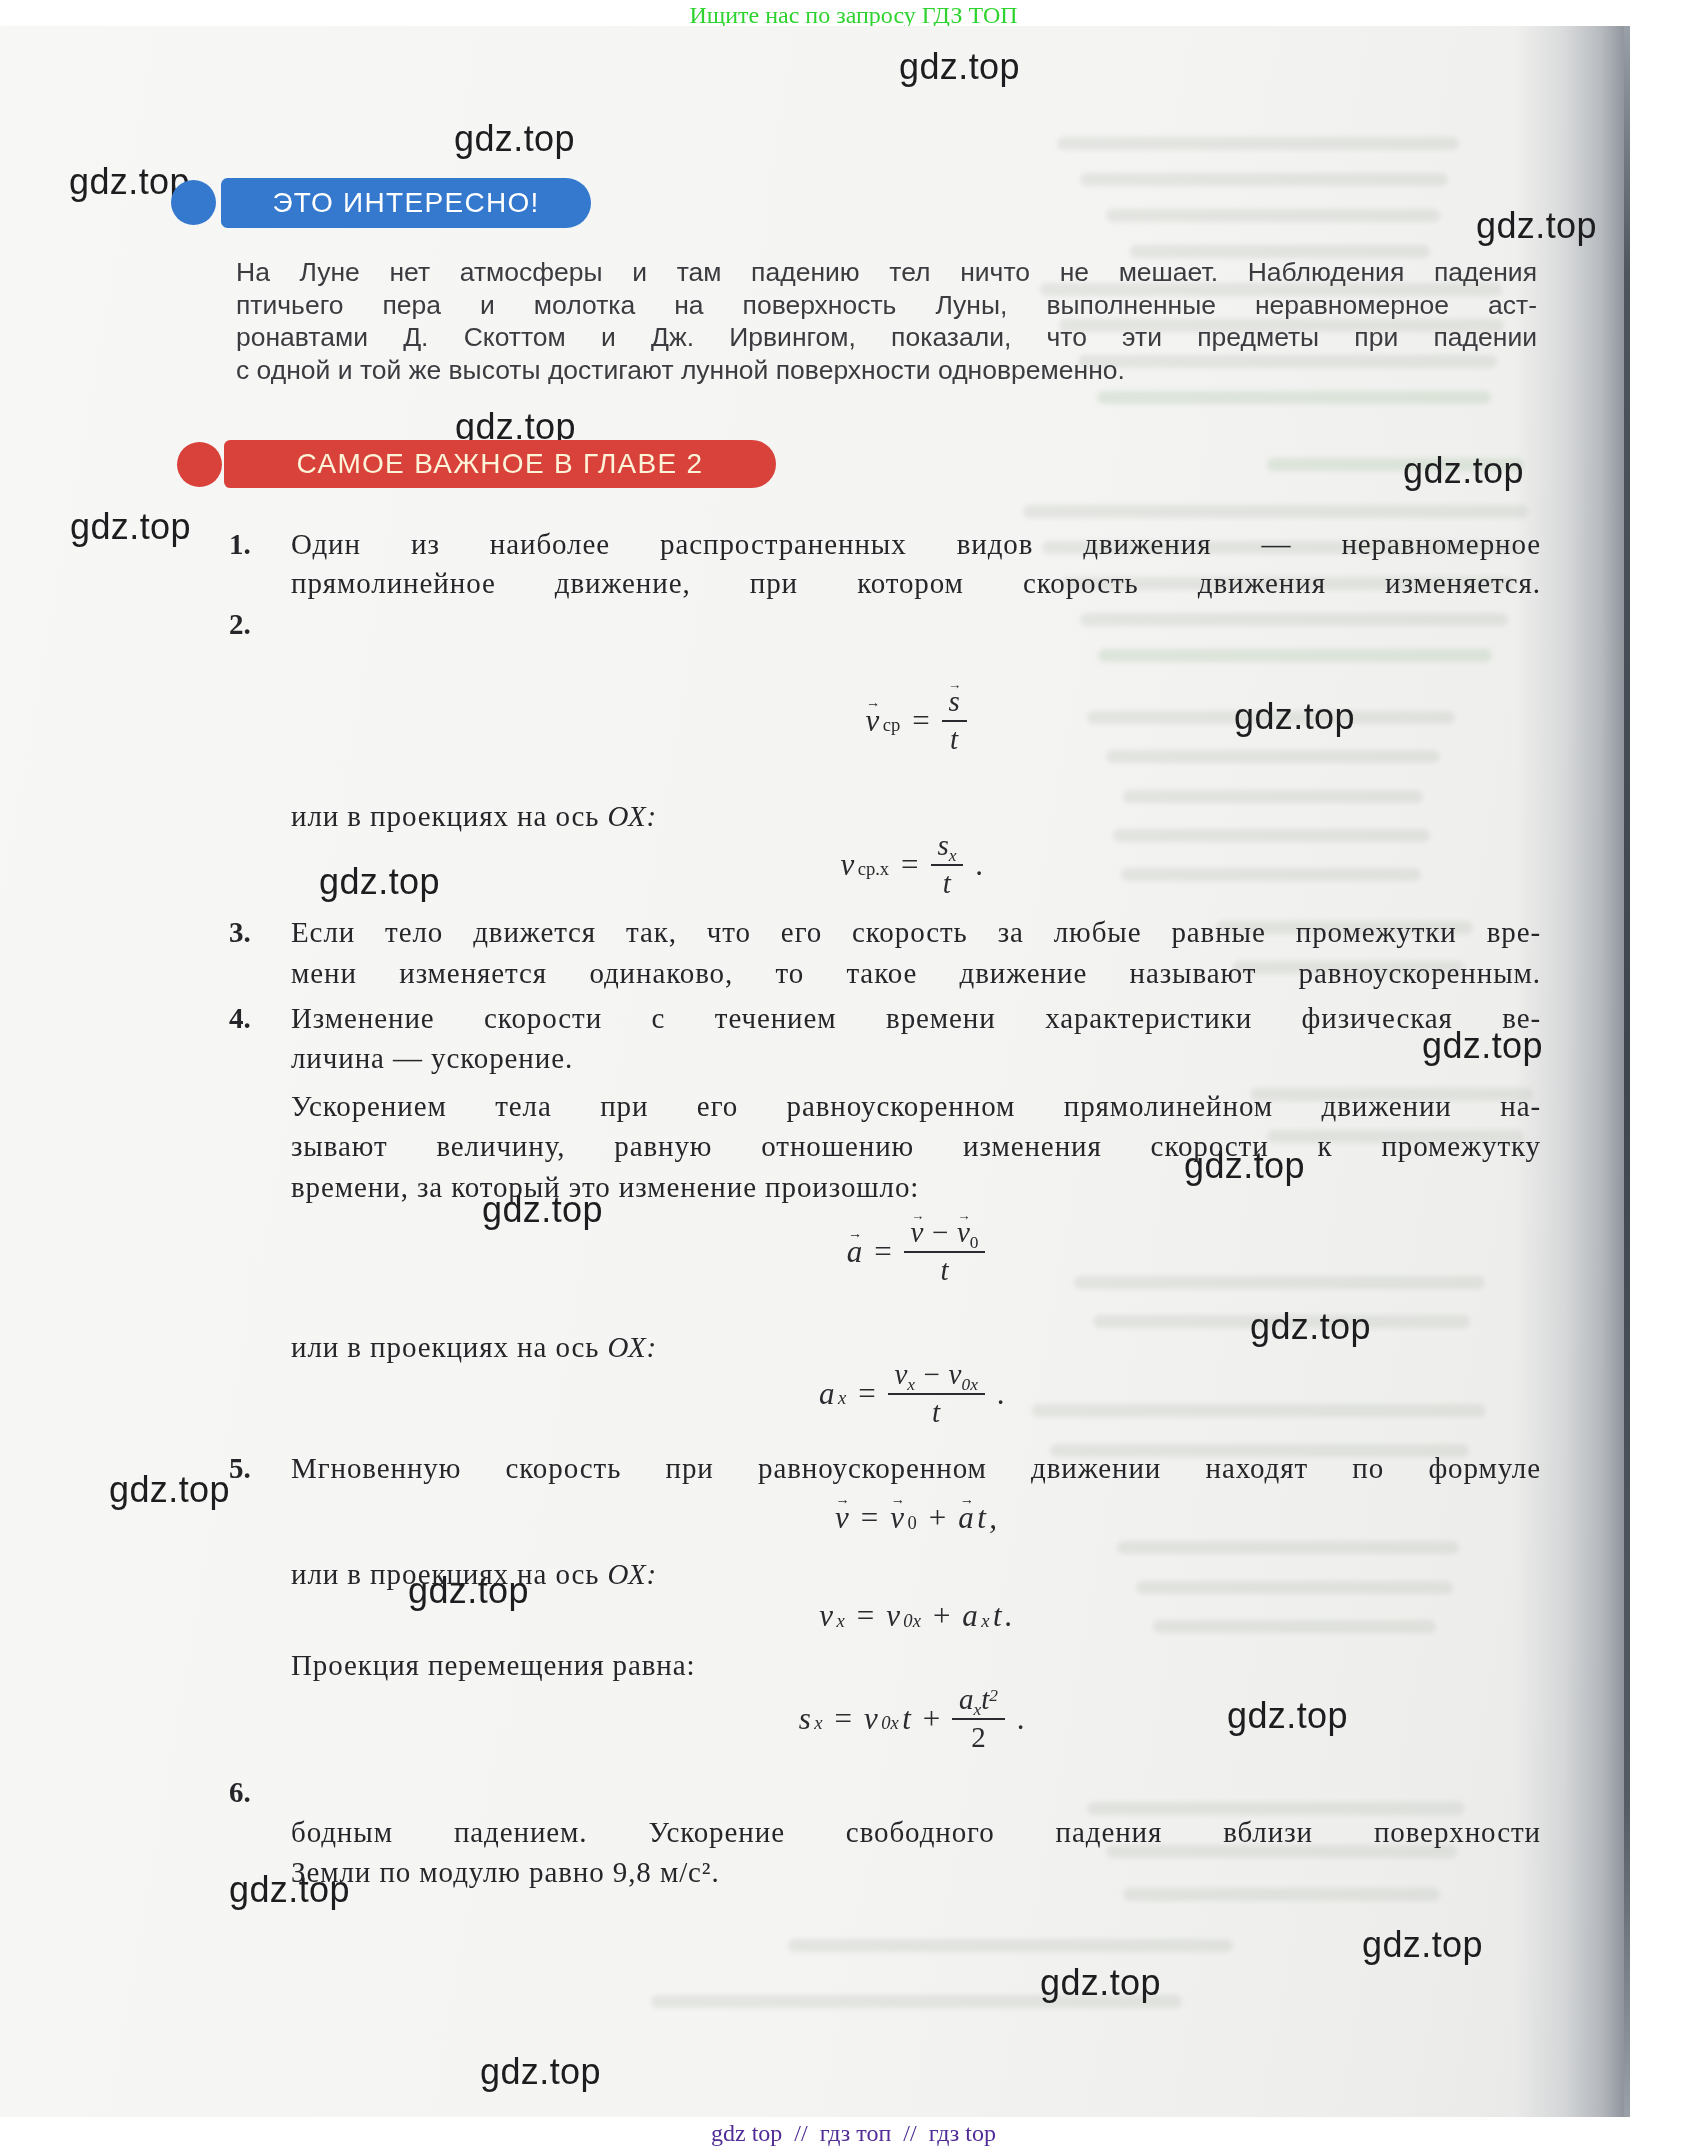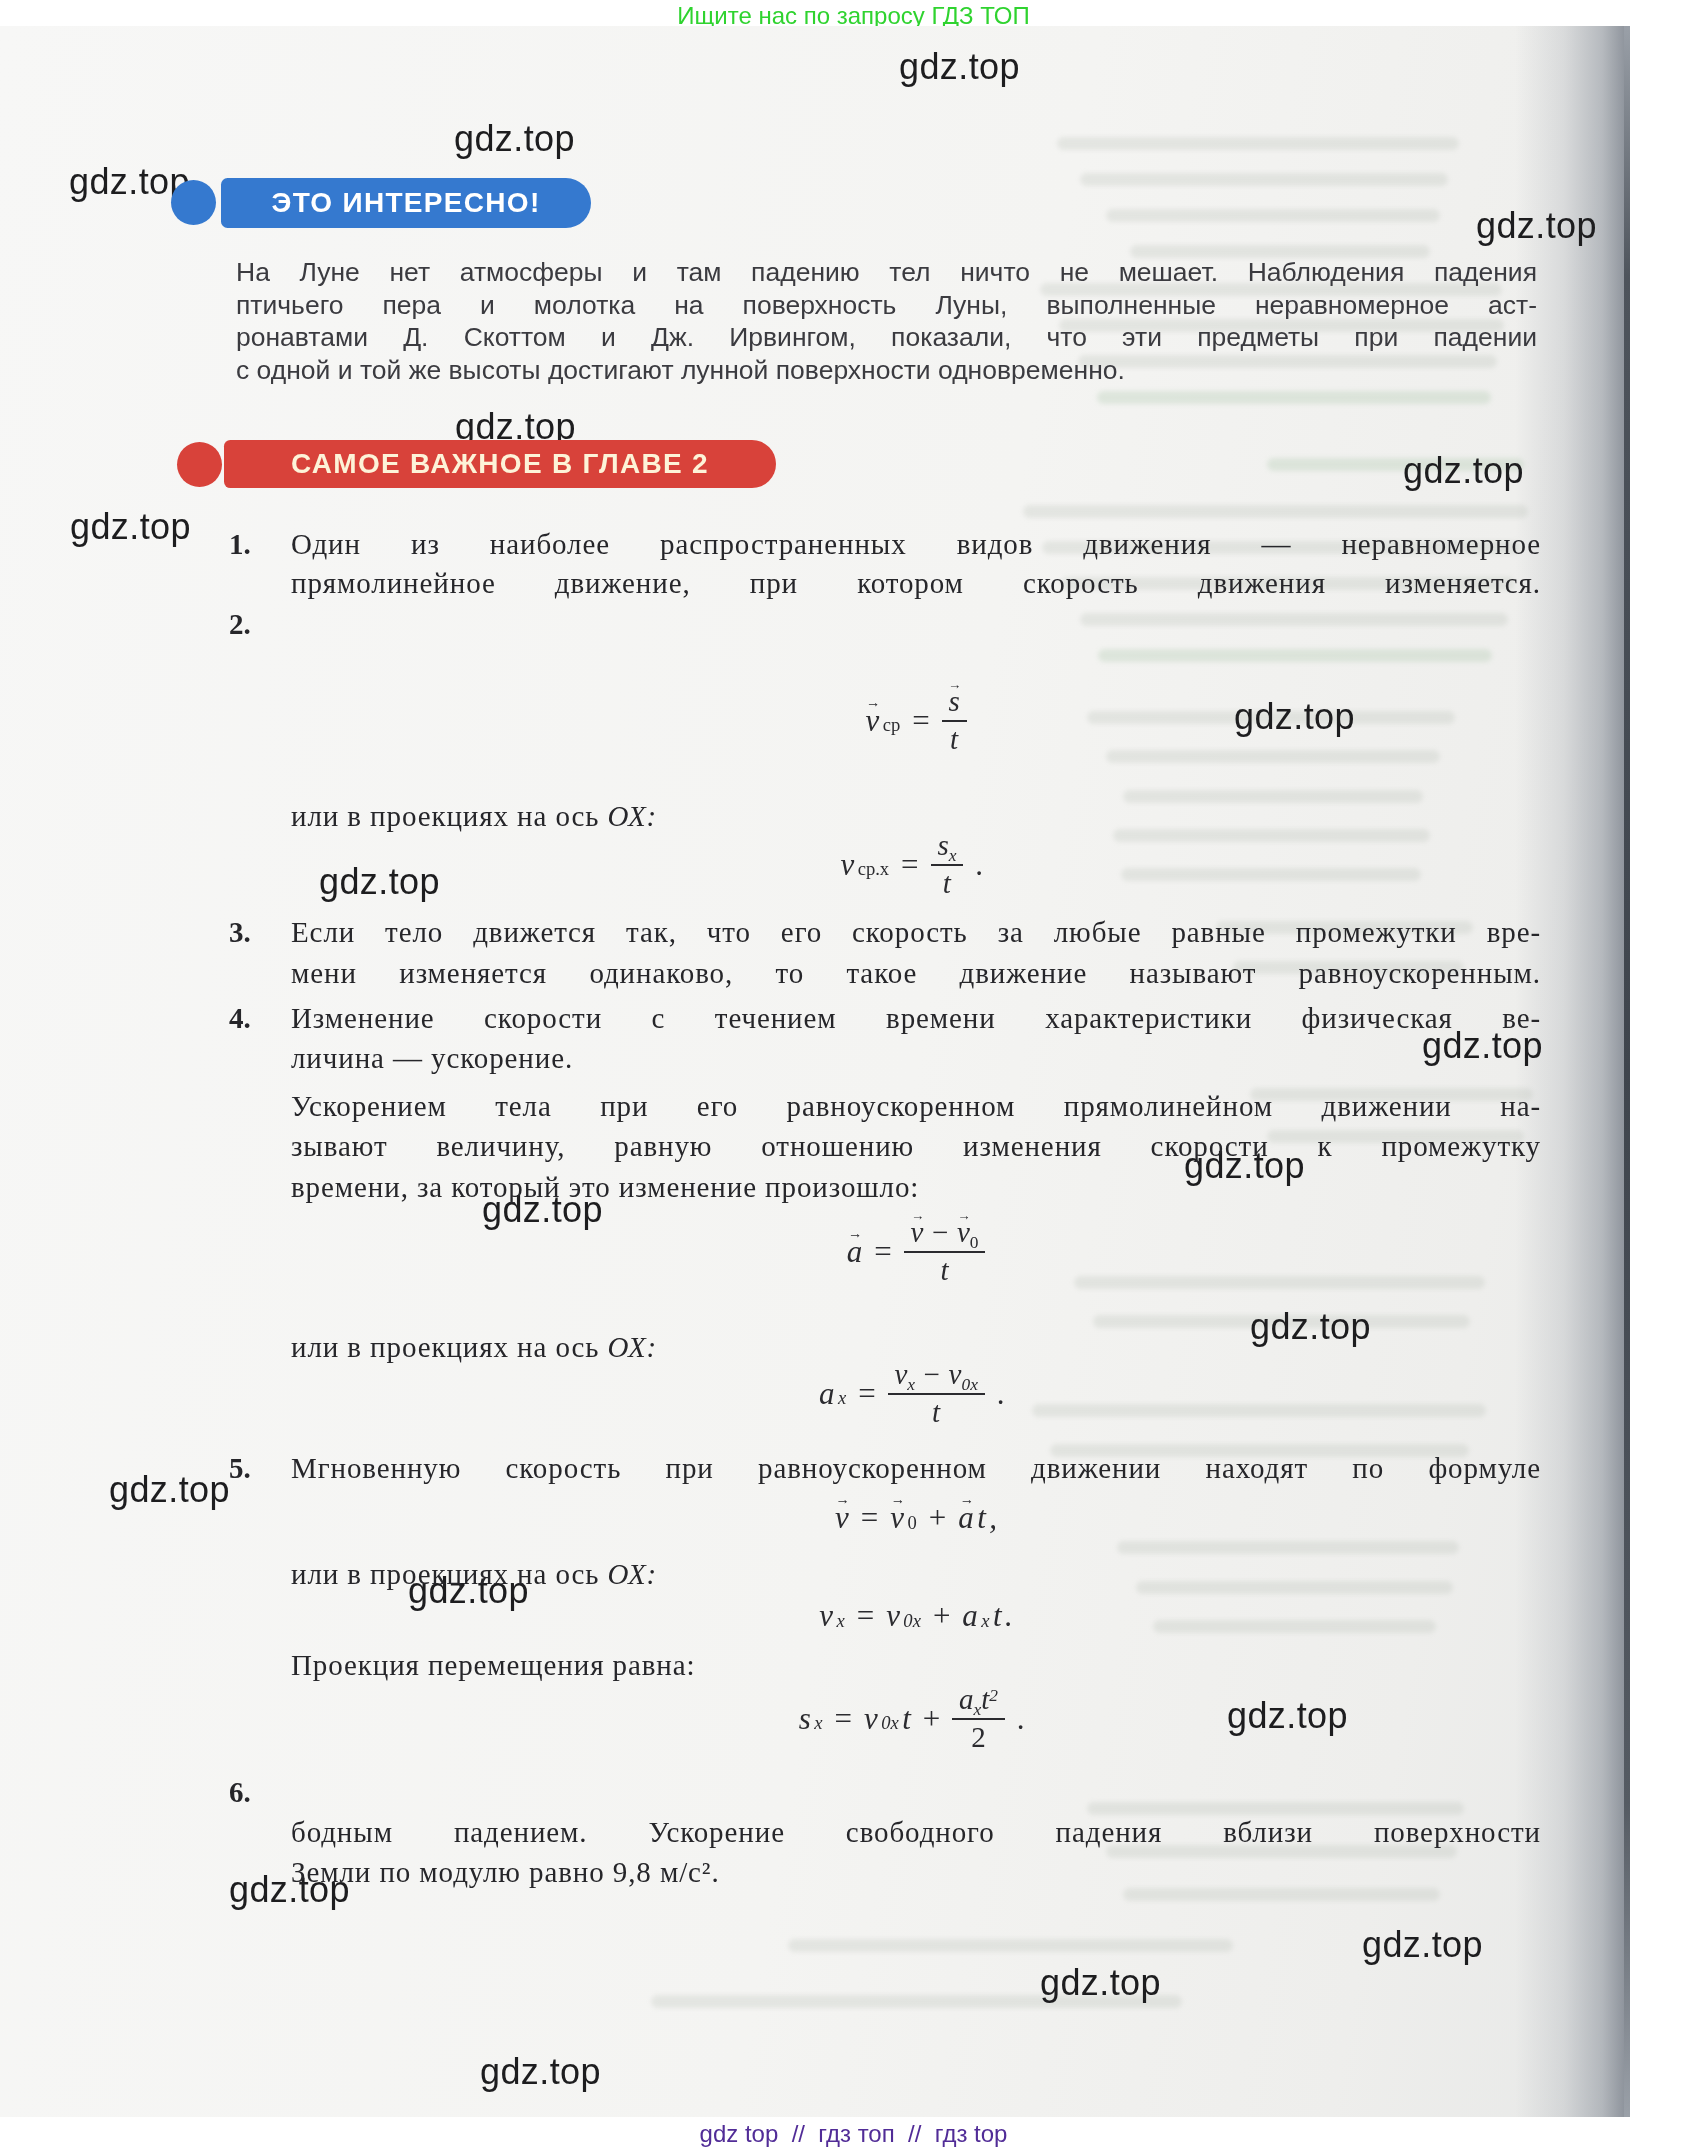--- a/index.html
+++ b/index.html
@@ -1,36 +1,36 @@
 <!DOCTYPE html>
 <html lang="ru" style="font-size:13.7px"><head>
 <meta charset="utf-8">
 <style>
   html,body{margin:0;padding:0;}
   body{
     width:1707px;height:2156px;background:#ffffff;overflow:hidden;
     font-family:"Liberation Serif",serif;position:relative;
   }
   .banner{position:absolute;left:0;width:100%;text-align:center;
-    font-family:Liberation Sans, sans-serif;white-space:pre;}
+    font-family:Liberation Serif, serif;white-space:pre;}
   .banner.top{top:1.7px;font-size:24px;color:#2fd32f;}
   .banner.bottom{top:2120px;font-size:24px;color:#512c97;}
   .page{
     position:absolute;left:0;top:26px;width:1630px;height:2091px;
     background:linear-gradient(100deg,#f7f7f6 0%,#f4f4f2 55%,#eeeeec 85%,#e7e8e7 100%);
   }
   .edge-shadow{position:absolute;top:0;bottom:0;left:1515px;width:109px;
     background:linear-gradient(to right,rgba(150,156,165,0) 0%,rgba(150,156,165,.25) 45%,rgba(135,142,152,.55) 80%,rgba(118,125,136,.78) 100%);}
   .edge-line{position:absolute;top:0;bottom:0;left:1624px;width:6px;
     background:linear-gradient(to bottom,#9aa0a8 0%,#4e545c 12%,#3f454d 50%,#555b63 85%,#9aa0a8 100%);}
   .wm{position:absolute;font-family:"Liberation Sans",sans-serif;font-size:36px;
     color:#1d1d1f;letter-spacing:0.4px;}
   .dot{position:absolute;width:45px;height:45px;border-radius:50%;}
   .badge{position:absolute;display:flex;align-items:center;justify-content:center;
-    font-family:"Liberation Sans",sans-serif;font-weight:bold;font-size:28px;
+    font-family:"Liberation Sans",sans-serif;font-weight:normal;font-size:28px;
     letter-spacing:1.3px;border-radius:6.8px 26px 26px 6.8px;}
   .badge.blue{background:#3579cf;color:#ffffff;}
   .badge.red{background:#d8423a;color:#fdf3d8;}
   .dot.blue{background:#3579cf;}
   .dot.red{background:#d8423a;}
   .sansline{position:absolute;left:236px;width:1301px;
     font-family:"Liberation Sans",sans-serif;font-size:26.5px;color:#3b3b40;
     white-space:nowrap;}
   .sansline.full{white-space:normal;text-align:justify;text-align-last:justify;}
   .num{position:absolute;left:229px;width:51px;font-weight:bold;

